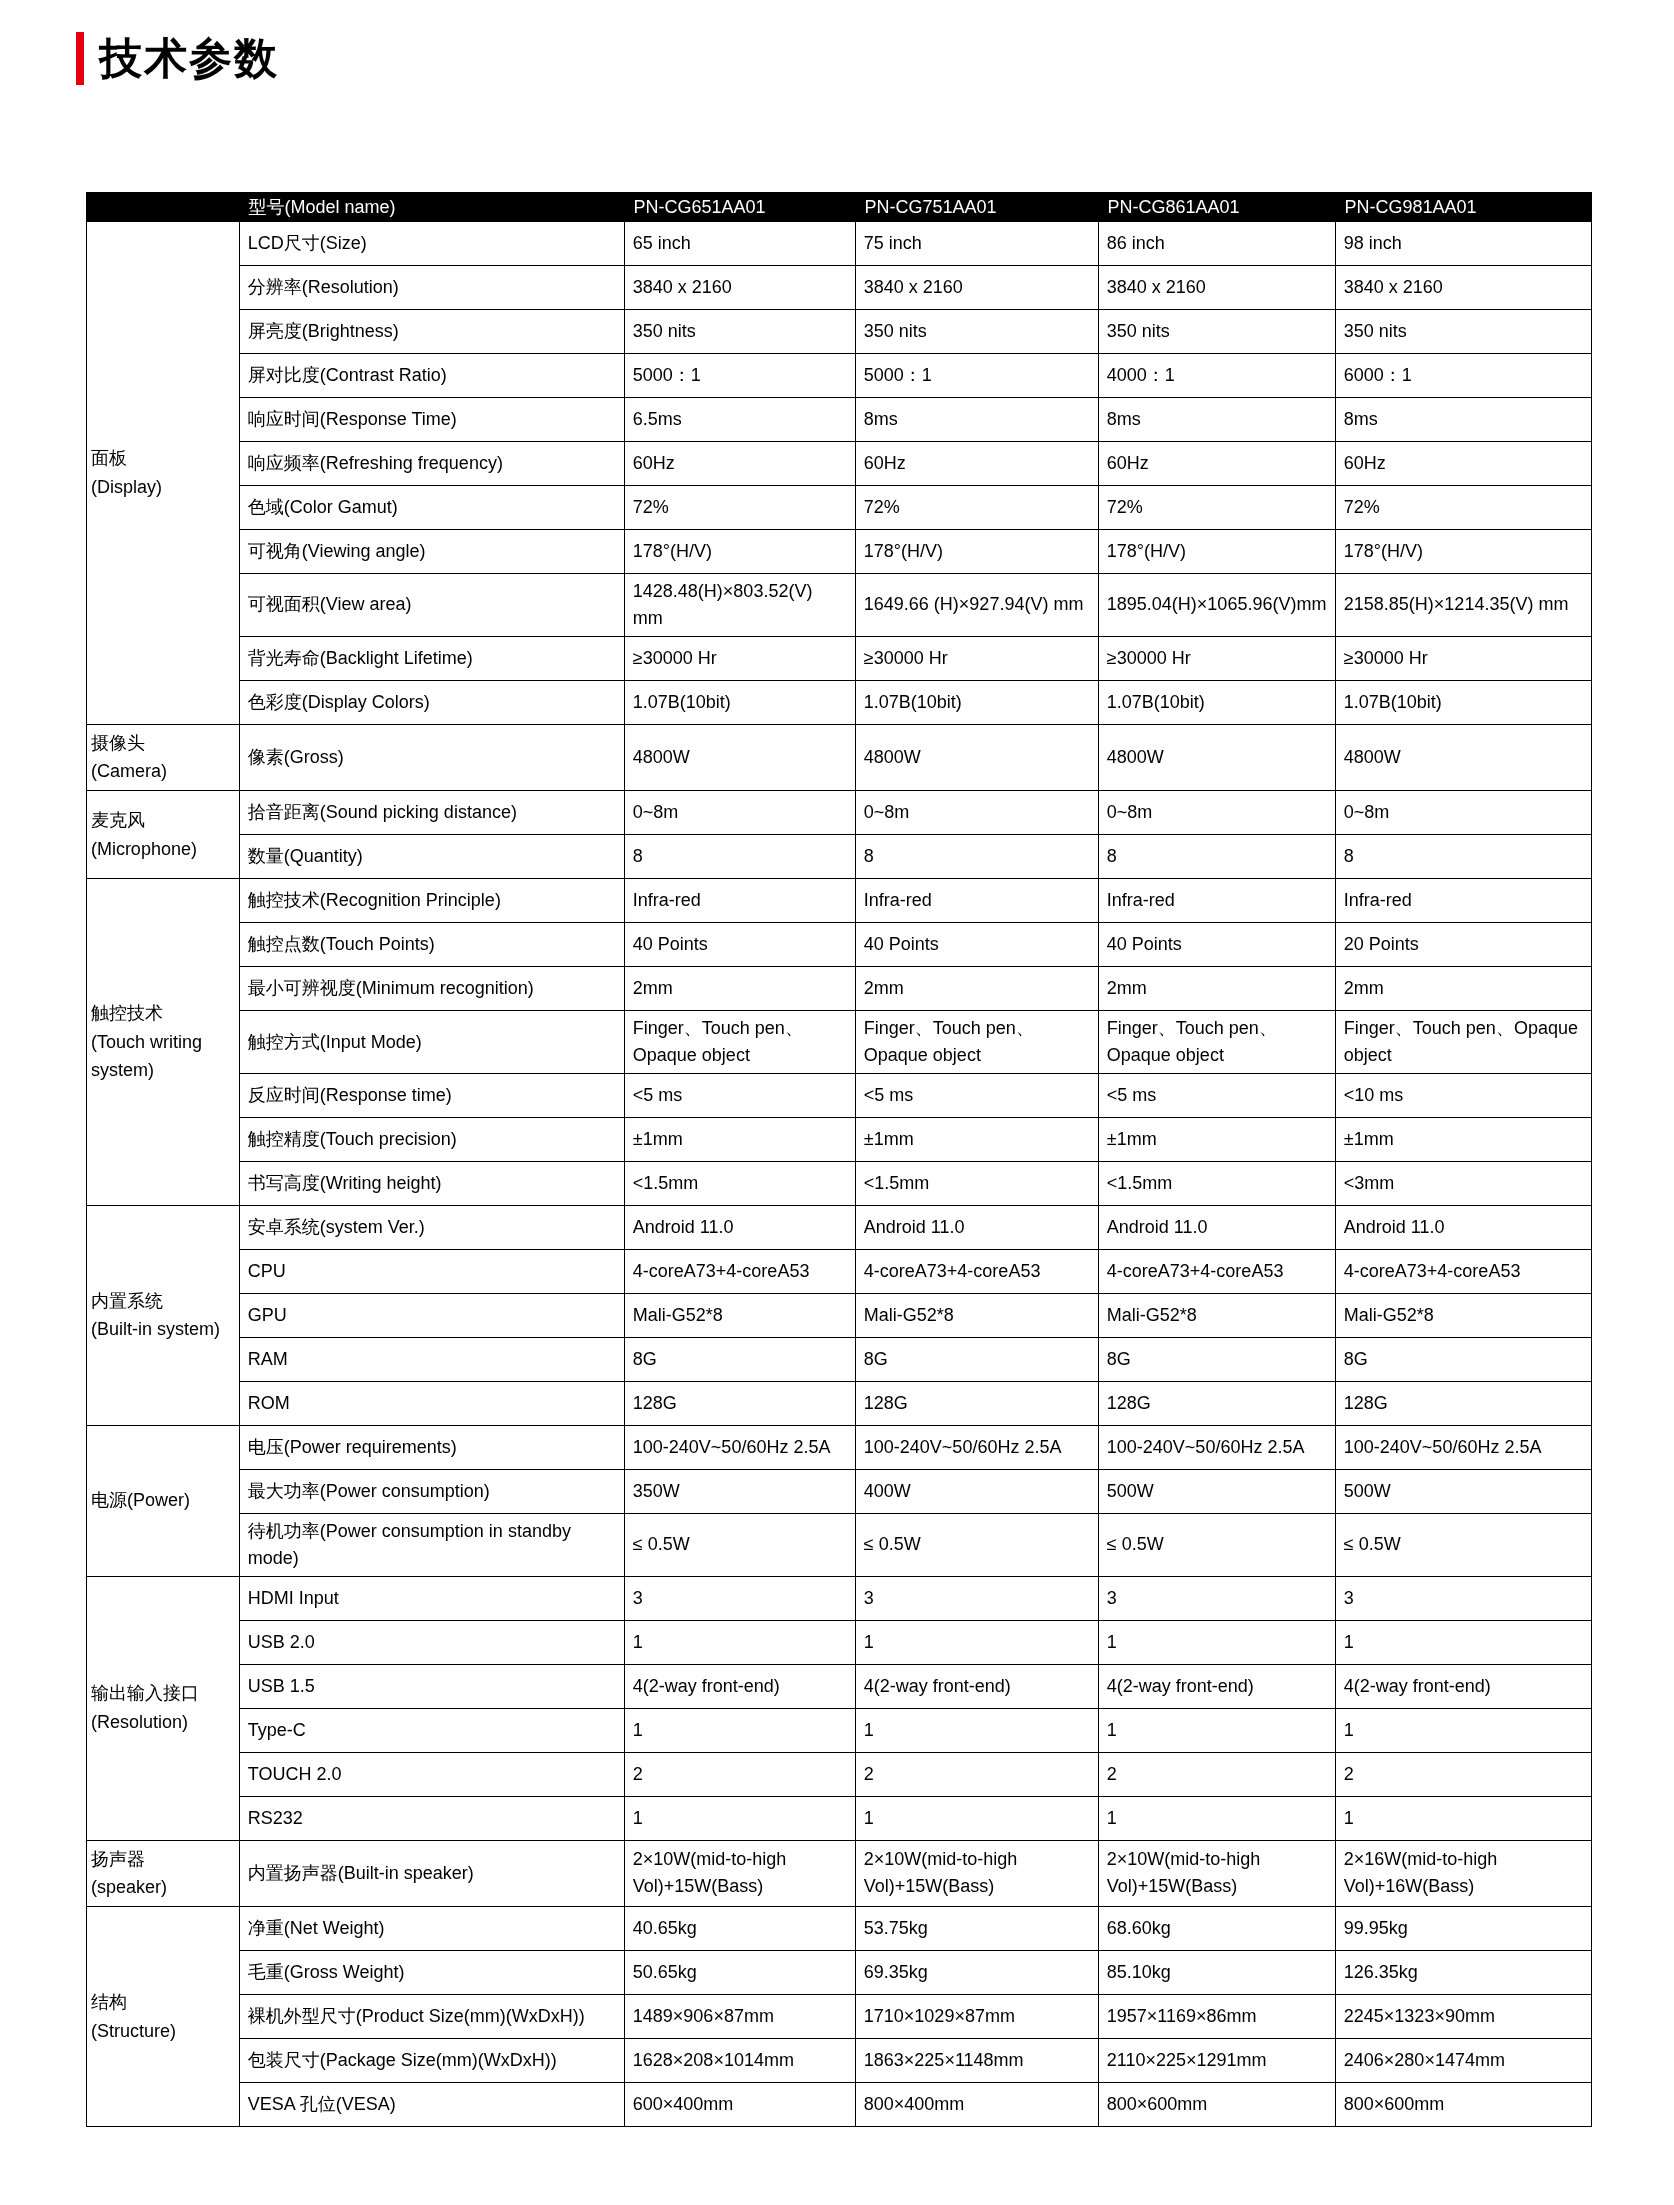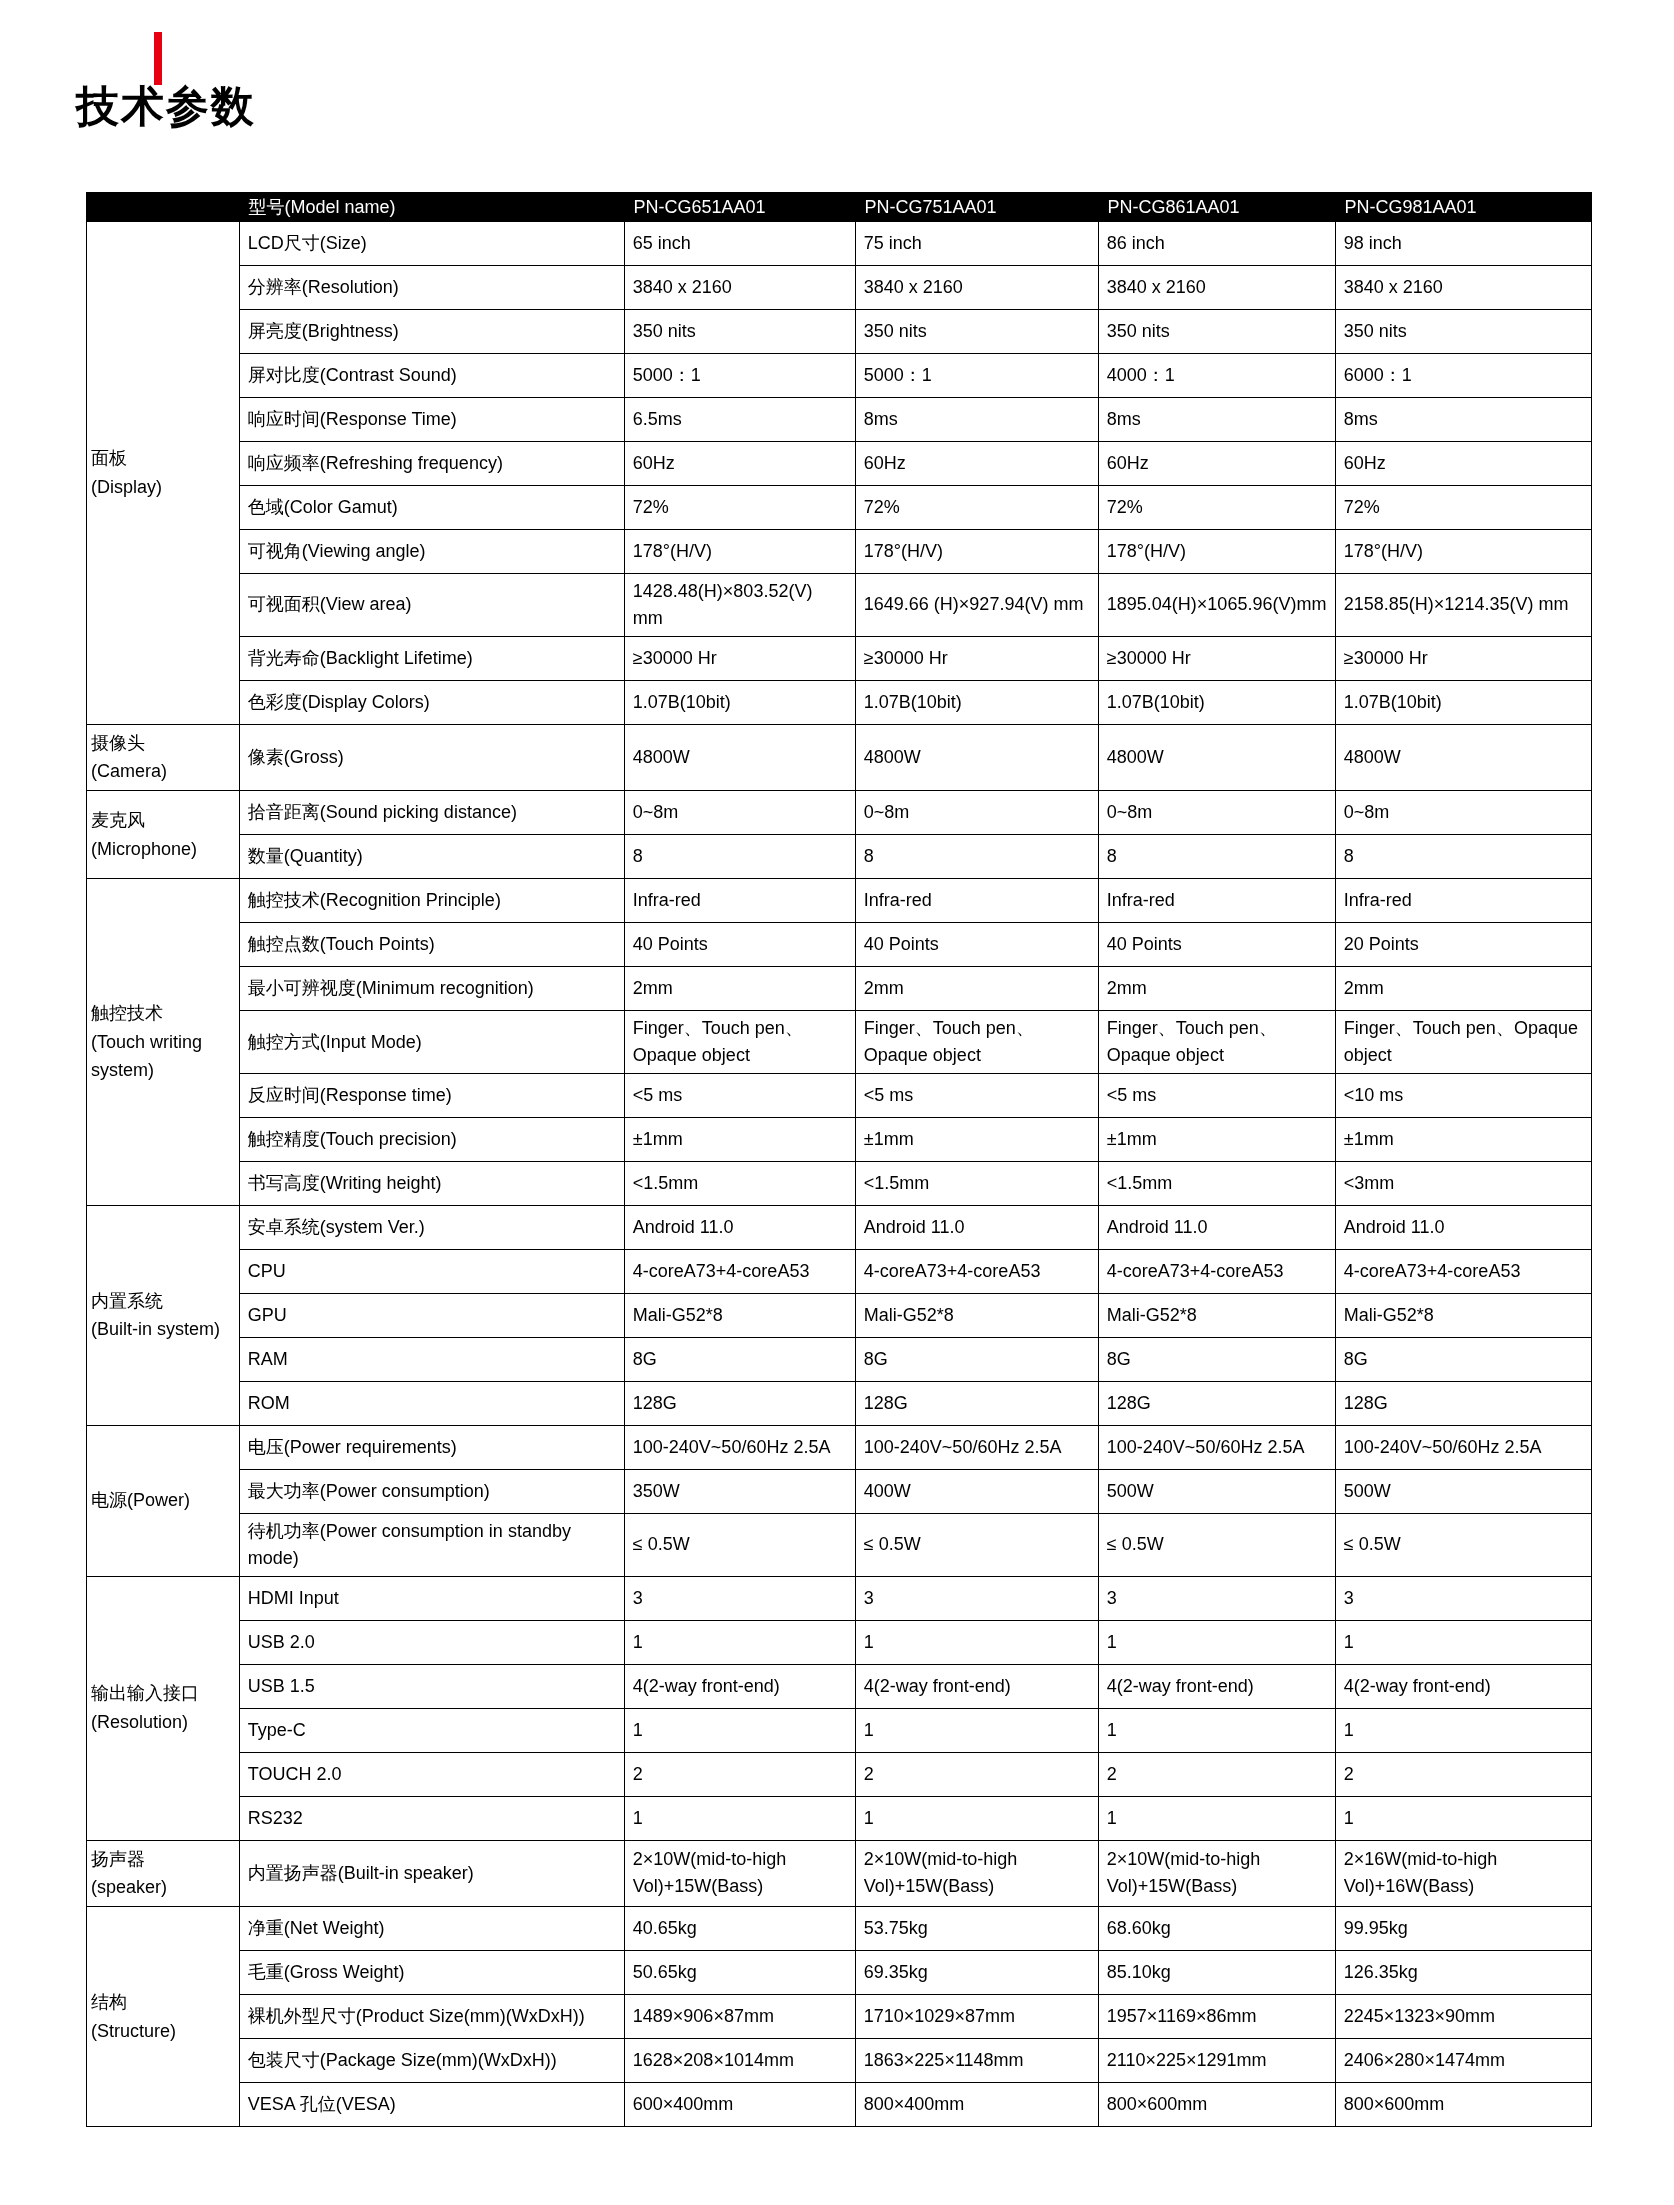--- a/index.html
+++ b/index.html
@@ -4,21 +4,21 @@
 <style>
   html,body{margin:0;padding:0;}
   body{
     width:1674px;height:2205px;position:relative;background:#ffffff;
     font-family:"Liberation Sans","DejaVu Sans",sans-serif;color:#000;
     -webkit-font-smoothing:antialiased;
   }
   
   .title-wrap{
     position:absolute;left:76px;top:32px;
-    display:flex;align-items:center;flex-direction:column;
+    display:flex;align-items:center;
   }
   .accent-bar{width:7.8px;height:53px;background:#e60012;margin-right:15.5px;}
   .page-title{font-size:43px;font-weight:600;margin:0;letter-spacing:1.9px;line-height:1;}
 
   
   table.spec{
     position:absolute;left:86px;top:192px;width:1505px;
     border-collapse:collapse;table-layout:fixed;
     font-size:18px;
   }
@@ -93,21 +93,21 @@
         <td>3840 x 2160</td>
       </tr>
       <tr>
         <td>屏亮度(Brightness)</td>
         <td>350 nits</td>
         <td>350 nits</td>
         <td>350 nits</td>
         <td>350 nits</td>
       </tr>
       <tr>
-        <td>屏对比度(Contrast Sound)</td>
+        <td>屏对比度(Contrast Ratio)</td>
         <td>5000：1</td>
         <td>5000：1</td>
         <td>4000：1</td>
         <td>6000：1</td>
       </tr>
       <tr>
         <td>响应时间(Response Time)</td>
         <td>6.5ms</td>
         <td>8ms</td>
         <td>8ms</td>

